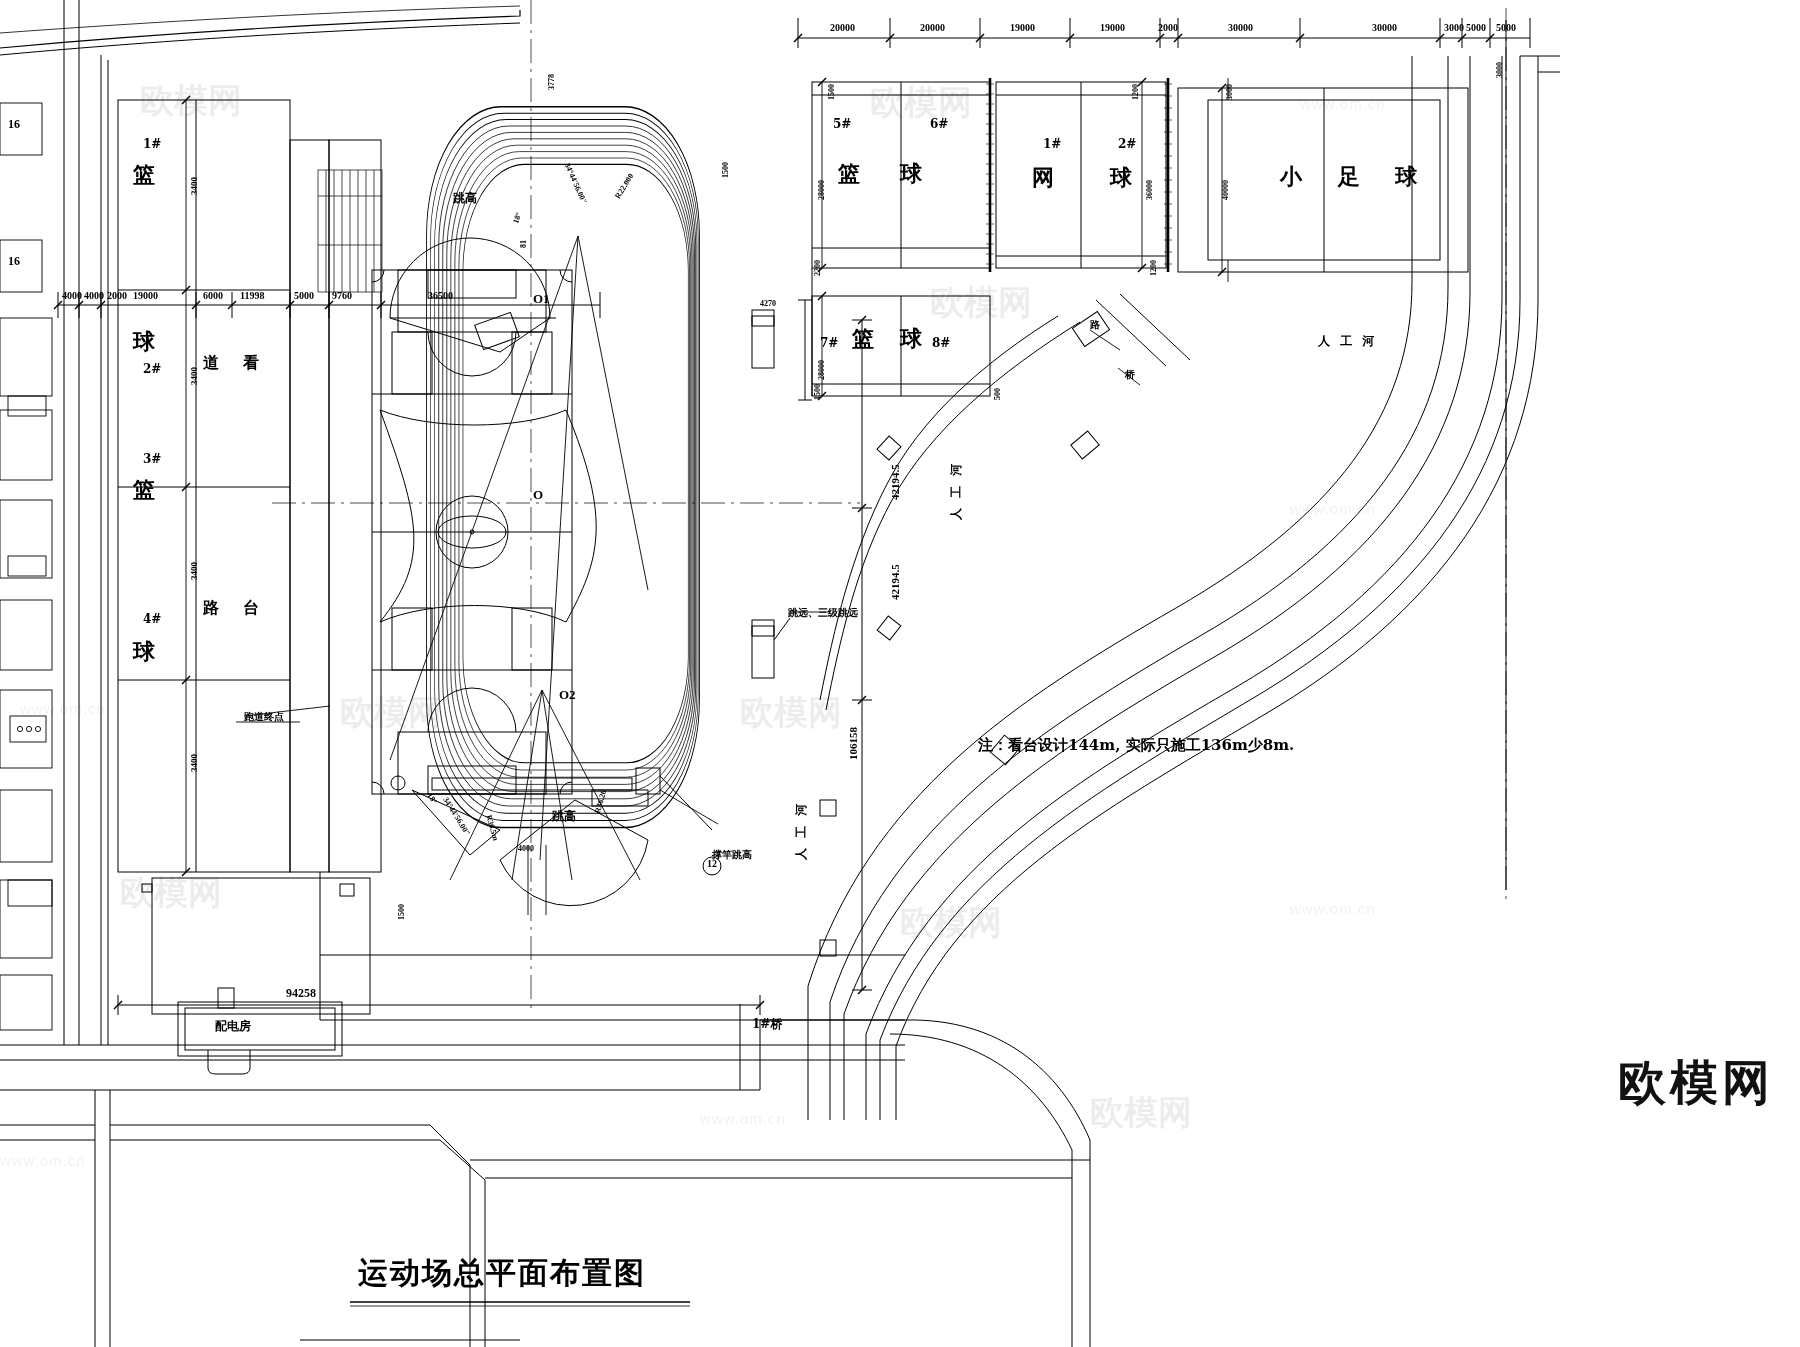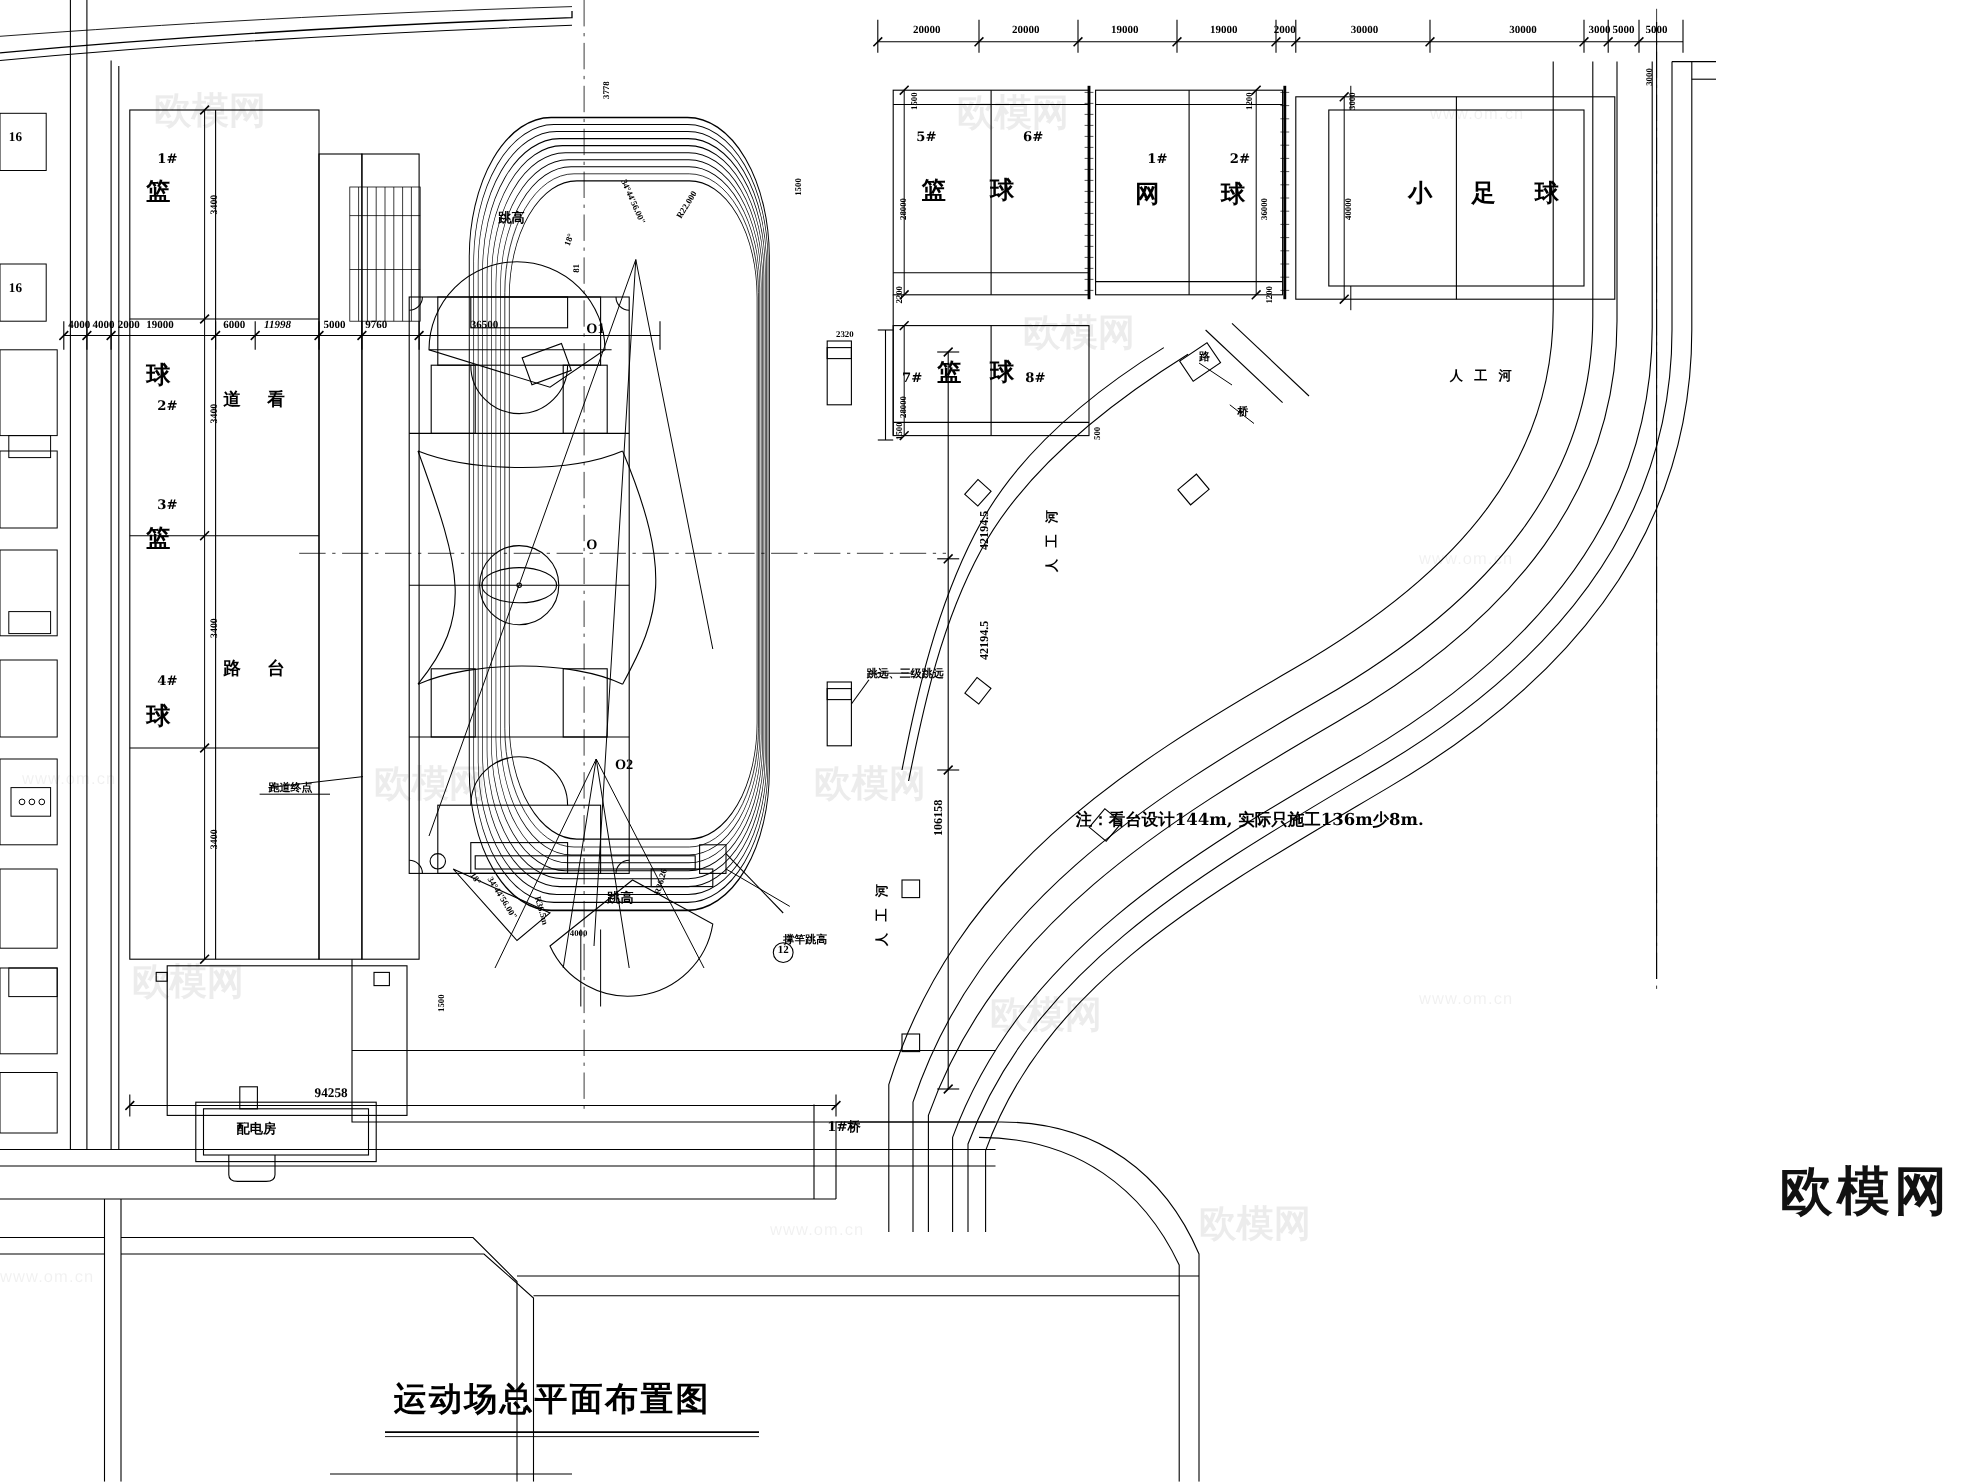--- a/index.html
+++ b/index.html
@@ -467,21 +467,21 @@
   <div class="lbl cn cm" style="left:203px;top:355px;">道</div>
   <div class="lbl cn cm" style="left:203px;top:600px;">路</div>
   <div class="lbl cn cm" style="left:243px;top:355px;">看</div>
   <div class="lbl cn cm" style="left:243px;top:600px;">台</div>
 
   <div class="dimtxt" style="left:62px;top:290px;">4000</div>
   <div class="dimtxt" style="left:84px;top:290px;">4000</div>
   <div class="dimtxt" style="left:107px;top:290px;">2000</div>
   <div class="dimtxt" style="left:133px;top:290px;">19000</div>
   <div class="dimtxt" style="left:203px;top:290px;">6000</div>
-  <div class="dimtxt" style="left:240px;top:290px;font-style:italic;">11998</div>
+  <div class="dimtxt" style="left:240px;top:290px;">11998</div>
   <div class="dimtxt" style="left:294px;top:290px;">5000</div>
   <div class="dimtxt" style="left:332px;top:290px;">9760</div>
   <div class="dimtxt" style="left:428px;top:290px;">36500</div>
 
   <div class="dimtxt" style="left:286px;top:986px;font-size:12px;">94258</div>
   <div class="lbl cn cs" style="left:752px;top:1018px;text-align:center;">1#桥</div>
 
   <div class="lbl cn cs" style="left:215px;top:1020px;">配电房</div>
 
   <div class="dimtxt" style="left:830px;top:22px;">20000</div>
@@ -548,21 +548,21 @@
   <div class="lbl num8" style="left:570px;top:162px;transform:rotate(66deg);transform-origin:0 0;">34°44'56.00"</div>
   <div class="lbl num8" style="left:512px;top:222px;transform:rotate(-70deg);transform-origin:0 0;">18°</div>
   <div class="lbl num8" style="left:432px;top:792px;transform:rotate(56deg);transform-origin:0 0;">18°</div>
   <div class="lbl num8" style="left:448px;top:796px;transform:rotate(58deg);transform-origin:0 0;">34°44'56.00"</div>
   <div class="lbl num8" style="left:492px;top:814px;transform:rotate(74deg);transform-origin:0 0;">R36.5m</div>
   <div class="lbl num8" style="left:594px;top:812px;transform:rotate(-74deg);transform-origin:0 0;">R36.26</div>
 
   <div class="lbl num8 rot90" style="left:548px;top:90px;">3778</div>
   <div class="lbl num8 rot90" style="left:722px;top:178px;">1500</div>
   <div class="lbl num8 rot90" style="left:398px;top:920px;">1500</div>
-  <div class="lbl num8" style="left:760px;top:300px;">2320</div>
+  <div class="lbl num8" style="left:760px;top:300px;">4270</div>
   <div class="lbl num8" style="left:518px;top:845px;">4000</div>
   <div class="lbl num8 rot90" style="left:520px;top:248px;">81</div>
   <div class="lbl tag" style="left:707px;top:859px;font-size:10px;">12</div>
 
   <div class="lbl cn" style="left:978px;top:738px;font-size:15px;">注：看台设计144m, 实际只施工136m少8m.</div>
 
   <div class="lbl title" style="left:358px;top:1258px;">运动场总平面布置图</div>
 
   <div class="brand">欧模网</div>
 

